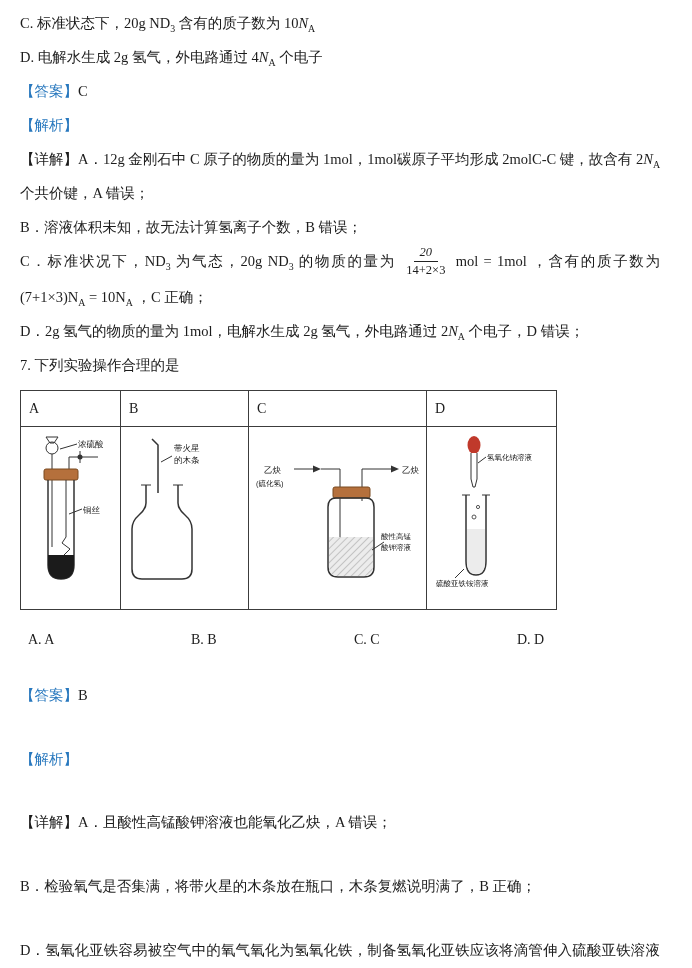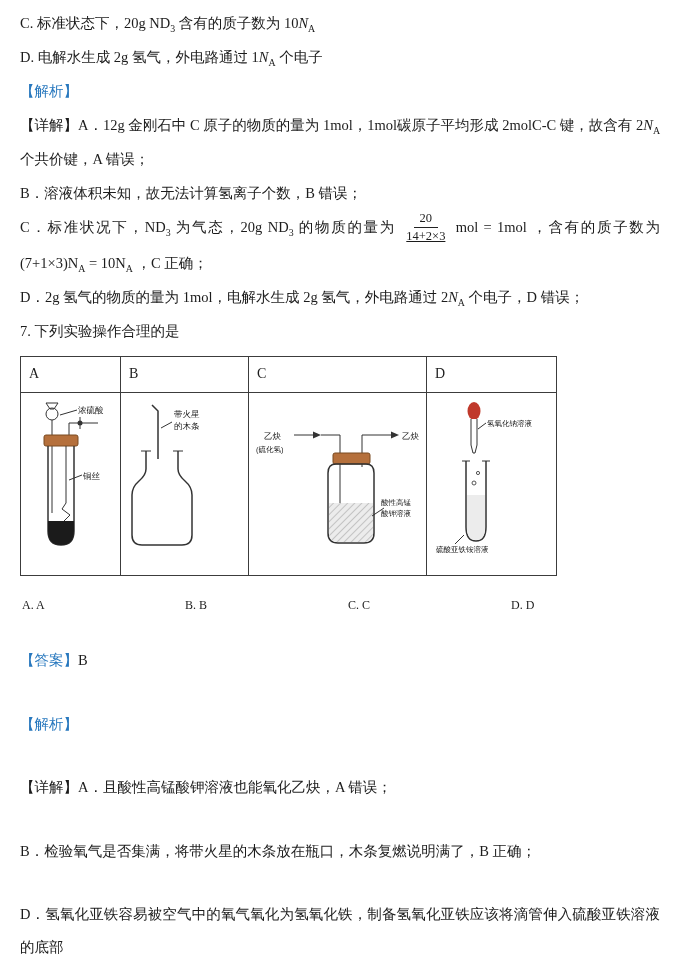--- a/index.html
+++ b/index.html
@@ -14,50 +14,51 @@
   p.line { margin: 0; font-size: 14.5px; text-align: justify; }
   .sec1 p.line { line-height: 2.35; }
   .sec2 p.line { line-height: 2.25; margin-top: 31px; }
   sub, sup { font-size: 0.68em; }
   .it { font-style: italic; }
   .frac {
     display: inline-flex; flex-direction: column; align-items: center;
     vertical-align: middle; margin: 0 3px; font-size: 12.5px; line-height: 1.3;
     transform: translateY(-2px);
   }
-  .fnum { border-bottom: 1px solid #222; padding: 0 6px; }
-  .fden { padding: 0 2px; text-decoration: underline; }
+  .fnum { border-bottom: 1px solid #222; padding: 0 6px; font-style: italic; }
+  .fden { padding: 0 2px; }
 
   table.exp-table {
     border-collapse: collapse; margin: 8px 0 0 0;
     font-size: 14px;
   }
   table.exp-table td {
     border: 1px solid #3c3c3c; padding: 6px 8px; vertical-align: middle; text-align: left;
   }
   td.col-a { width: 100px; } td.col-b { width: 128px; }
   td.col-c { width: 178px; } td.col-d { width: 130px; }
   tr.hdr td { height: 36px; }
   tr.cap td { height: 38px; }
   tr.dia td { padding: 2px 0 16px 1px; vertical-align: top; }
   svg text { fill: #222; font-family: "Liberation Sans", sans-serif; }
 
   .options-row {
     display: grid; grid-template-columns: 163px 163px 163px 1fr;
-    margin: 22px 0 6px 2px; font-size: 12px;
+    margin: 22px 0 6px 8px; font-size: 14px;
   }
 </style>
 </head>
 <body>
 
 <div class="page">
 
   <div class="sec1">
     <p class="line"><span>C. 标准状态下，20g ND</span><sub>3</sub><span> 含有的质子数为 10</span><span class="it">N</span><sub>A</sub></p>
-    <p class="line"><span>D. 电解水生成 2g 氢气，外电路通过 1</span><span class="it">N</span><sub>A</sub><span> 个电子</span></p>
+    <p class="line"><span>D. 电解水生成 2g 氢气，外电路通过 4</span><span class="it">N</span><sub>A</sub><span> 个电子</span></p>
+    <p class="line"><span style="color: rgb(40, 120, 190);">【答案】</span><span>C</span></p>
     <p class="line"><span style="color: rgb(40, 120, 190);">【解析】</span></p>
     <p class="line"><span>【详解】A．12g 金刚石中 C 原子的物质的量为 1mol，1mol碳原子平均形成 2molC-C 键，故含有 2</span><span class="it">N</span><sub>A</sub><span> 个共价键，A 错误；</span></p>
     <p class="line"><span>B．溶液体积未知，故无法计算氢离子个数，B 错误；</span></p>
     <p class="line"><span>C．标准状况下，ND</span><sub>3</sub><span> 为气态，20g ND</span><sub>3</sub><span> 的物质的量为 </span><span class="frac">
           <span class="fnum">20</span>
           <span class="fden">14+2×3</span>
         </span><span> mol = 1mol ，含有的质子数为 (7+1×3)N</span><sub>A</sub><span> = 10N</span><sub>A</sub><span> ，C 正确；</span></p>
     <p class="line"><span>D．2g 氢气的物质的量为 1mol，电解水生成 2g 氢气，外电路通过 2</span><span class="it">N</span><sub>A</sub><span> 个电子，D 错误；</span></p>
     <p class="line"><span>7. 下列实验操作合理的是</span></p>
 

